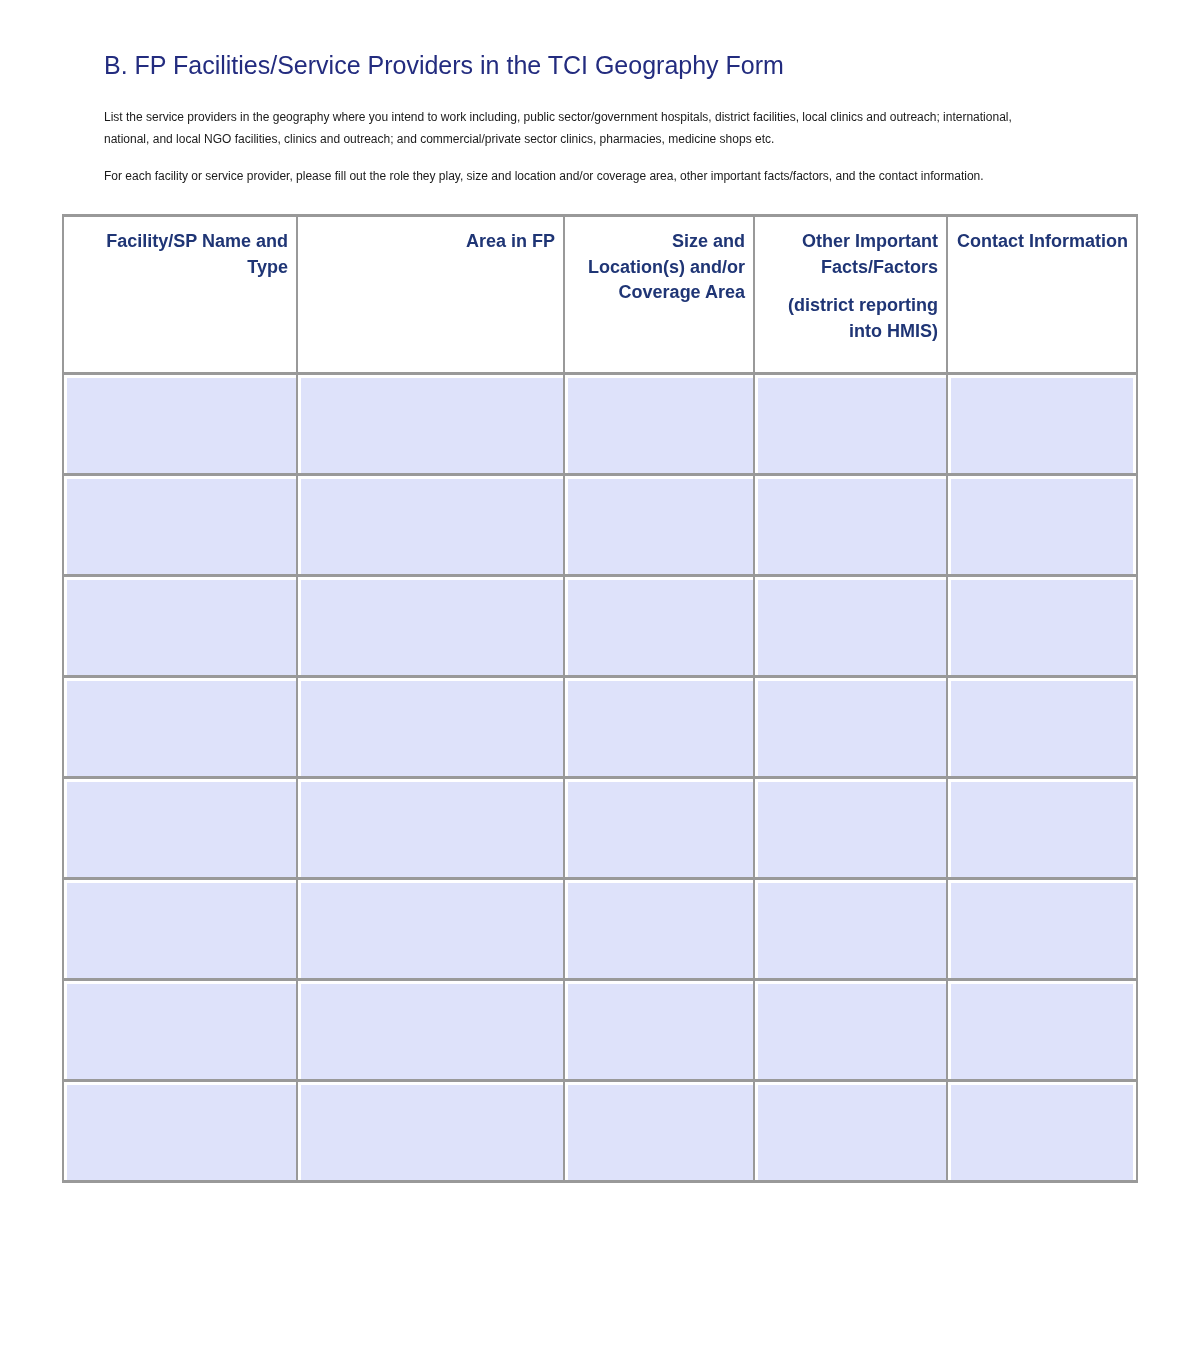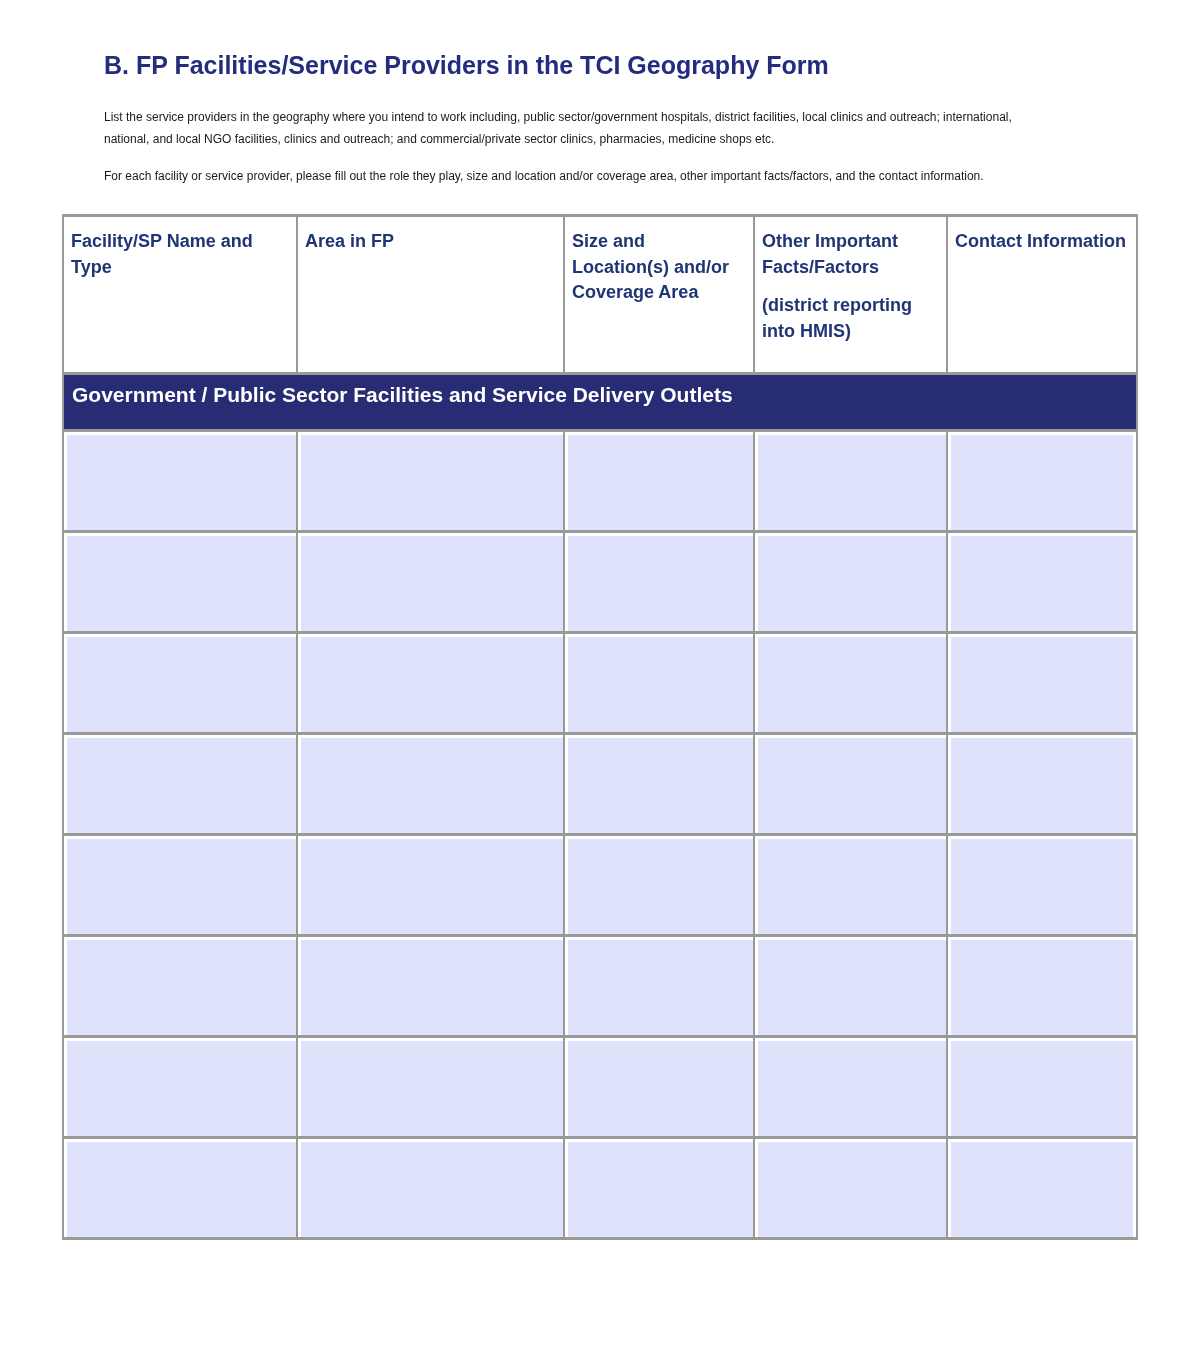--- a/index.html
+++ b/index.html
@@ -21,21 +21,21 @@
     width: 1184px;
     height: 1352px;
     overflow: hidden;
     font-family: "Liberation Sans", sans-serif;
     color: var(--body-text);
   }
   .page-title {
     margin: 50px 60px 0 104px;
     font-size: 25px;
     line-height: 1.25;
-    font-weight: bold;
+    font-weight: normal;
     color: var(--heading);
   }
   .body-paragraph {
     margin: 26px 60px 0 104px;
     max-width: 952px;
     font-size: 12px;
     line-height: 1.78;
     color: var(--body-text);
   }
   .body-paragraph + .body-paragraph {
@@ -53,21 +53,21 @@
     border-top-width: 3px;
     border-bottom-width: 3px;
     vertical-align: top;
     overflow: hidden;
   }
   
   tr.header-row th {
     height: 158px;
     background: #FFFFFF;
     padding: 12px 8px 0 7px;
-    text-align: left;
+    text-align: right;
     font-weight: bold;
     font-size: 18px;
     line-height: 1.42;
     color: var(--th-text);
   }
   .th-sub {
     margin-top: 13px;
   }
   
   tr.section-row td {
@@ -118,23 +118,20 @@
         <div>Size and Location(s) and/or Coverage Area</div>
       </th>
       <th>
         <div>Other Important Facts/Factors</div>
         <div class="th-sub">(district reporting into HMIS)</div>
       </th>
       <th>
         <div>Contact Information</div>
       </th>
     </tr>
-    <tr class="section-row">
-      <td colspan="5">Government / Public Sector Facilities and Service Delivery Outlets</td>
-    </tr>
   </thead>
   <tbody class="fill-rows">
       <tr>
         <td></td>
         <td></td>
         <td></td>
         <td></td>
         <td></td>
       </tr>
       <tr>

